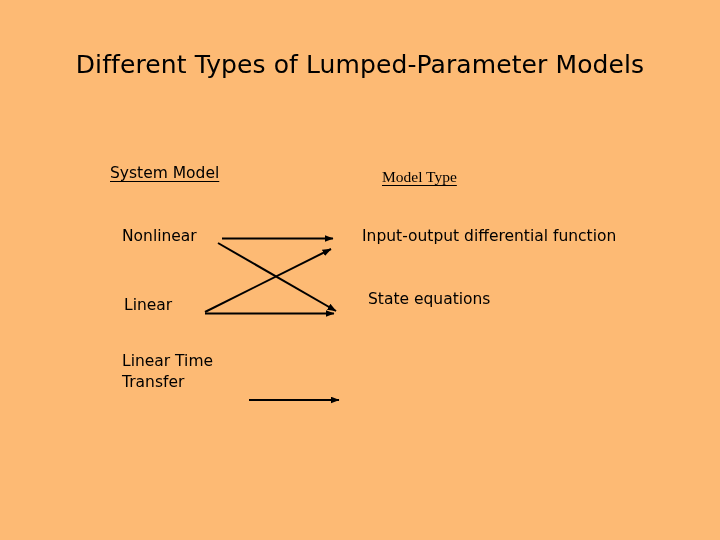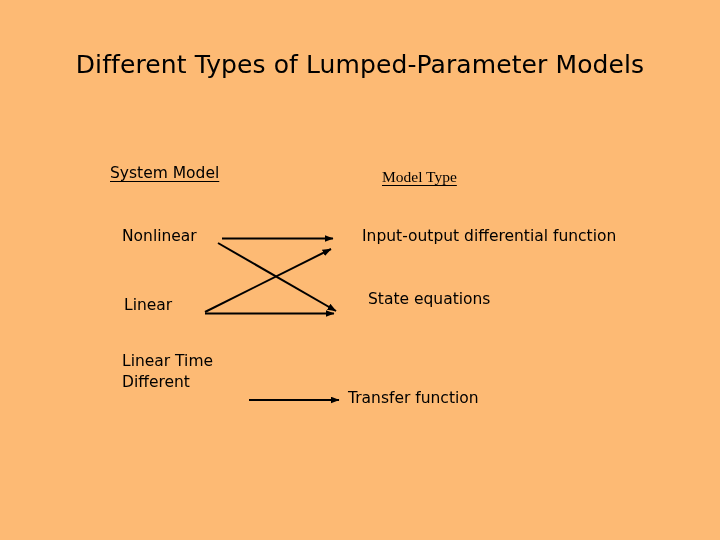--- a/index.html
+++ b/index.html
@@ -81,28 +81,27 @@
   <div class="abs col-header" id="header-system-type">System Model</div>
 
   <div class="abs col-header" id="header-model-type">Model Type</div>
 
   <div class="abs row-label" id="label-nonlinear">Nonlinear</div>
 
   <div class="abs row-label" id="label-linear">Linear</div>
 
   <div class="abs row-label" id="label-lti">
     <div>Linear Time</div>
-    <div>Different</div>
+    <div>Transfer</div>
   </div>
 
   <div class="abs model-label" id="model-input-output">Input-output differential function</div>
 
   <div class="abs model-label" id="model-state-eq">State equations</div>
 
-  <div class="abs model-label" id="model-transfer-fn">Transfer function</div>
 
   <svg class="abs" id="arrow-layer" viewBox="0 0 720 540">
     <defs>
       <marker id="ah" markerWidth="9" markerHeight="7" refX="8.5" refY="3.5" orient="auto" markerUnits="userSpaceOnUse">
         <polygon points="0 0, 9 3.5, 0 7" fill="#000000"></polygon>
       </marker>
     </defs>
 
     <line x1="222" y1="238.5" x2="333" y2="238.5" stroke="#000000" stroke-width="2" marker-end="url(#ah)"></line>
 

